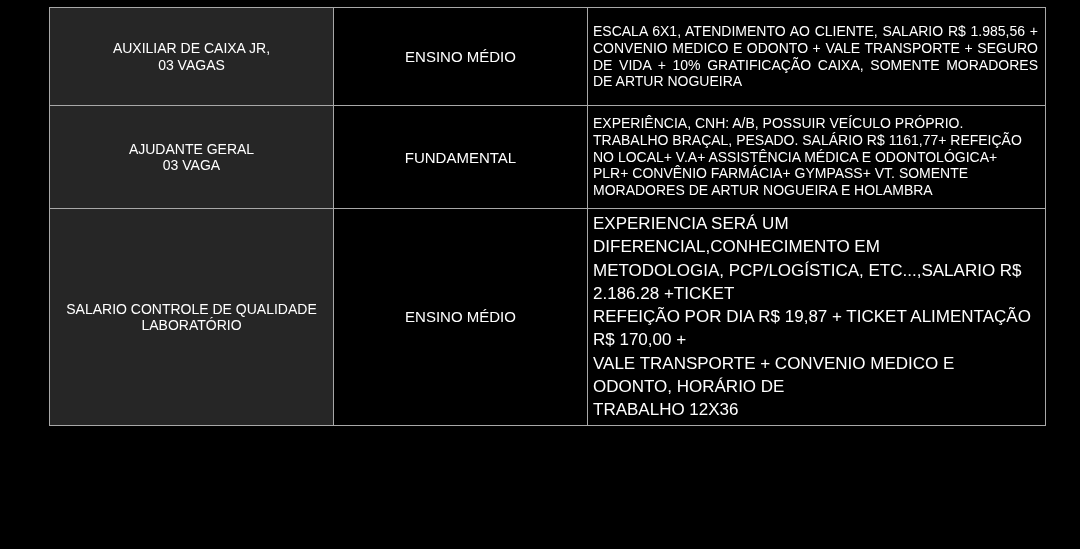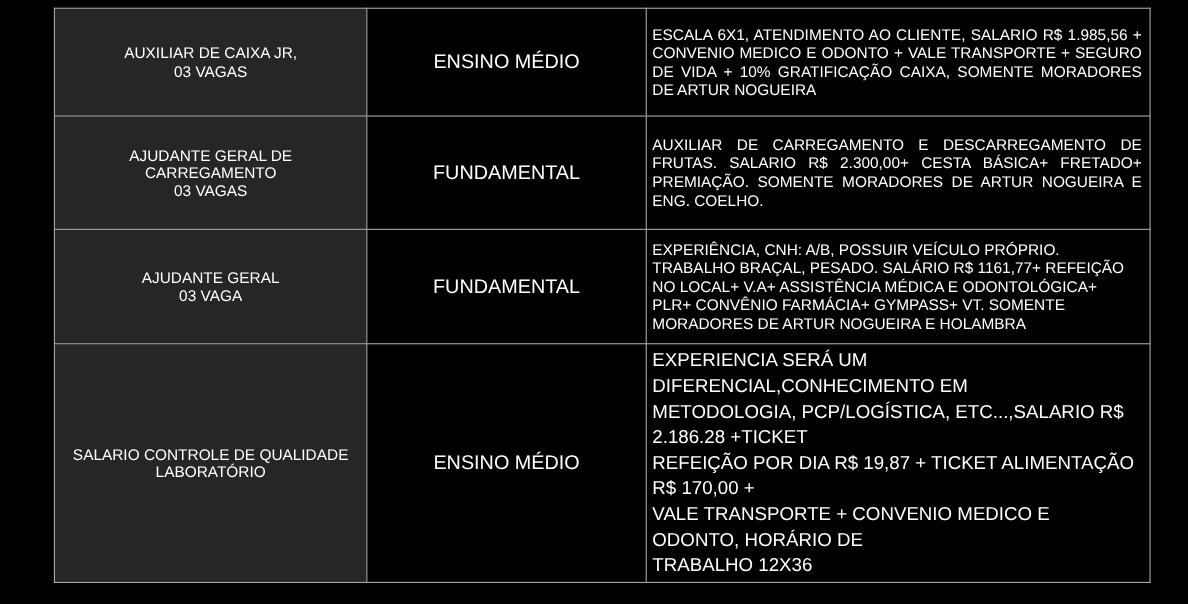--- a/index.html
+++ b/index.html
@@ -44,21 +44,21 @@
   .job-cell {
     background: var(--job-bg) !important;
     text-align: center;
     white-space: pre-line;
     font-size: 14px;
     line-height: 1.16;
     padding: 4px 10px;
   }
   .edu-cell {
     text-align: center;
-    font-size: 18px;
+    font-size: 15px;
     padding: 4px 8px;
   }
   .details-cell {
     font-size: 14px;
     line-height: 1.2;
     padding: 3px 7px 3px 5px;
   }
   .details-justify { text-align: justify; }
   .details-lines  { text-align: left; white-space: pre-line; }
   .details-small  { font-size: 17px; line-height: 1.37; }
@@ -74,27 +74,20 @@
       <col style="width:458px">
     </colgroup>
     <tbody>
         <tr class="job-row">
     <td class="job-cell">AUXILIAR DE CAIXA JR,
 03 VAGAS</td>
     <td class="edu-cell">ENSINO MÉDIO</td>
     <td class="details-cell details-justify">ESCALA 6X1, ATENDIMENTO AO CLIENTE, SALARIO R$ 1.985,56 + CONVENIO MEDICO E ODONTO + VALE TRANSPORTE + SEGURO DE VIDA + 10% GRATIFICAÇÃO CAIXA, SOMENTE MORADORES DE ARTUR NOGUEIRA</td>
   </tr>
         <tr class="job-row">
-    <td class="job-cell">AJUDANTE GERAL DE
-CARREGAMENTO
-03 VAGAS</td>
-    <td class="edu-cell">FUNDAMENTAL</td>
-    <td class="details-cell details-justify">AUXILIAR DE CARREGAMENTO E DESCARREGAMENTO DE FRUTAS. SALARIO R$ 2.300,00+ CESTA BÁSICA+ FRETADO+ PREMIAÇÃO. SOMENTE MORADORES DE ARTUR NOGUEIRA E ENG. COELHO.</td>
-  </tr>
-        <tr class="job-row">
     <td class="job-cell">AJUDANTE GERAL
 03 VAGA</td>
     <td class="edu-cell">FUNDAMENTAL</td>
     <td class="details-cell details-lines">EXPERIÊNCIA, CNH: A/B, POSSUIR VEÍCULO PRÓPRIO.
 TRABALHO BRAÇAL, PESADO. SALÁRIO R$ 1161,77+ REFEIÇÃO
 NO LOCAL+ V.A+ ASSISTÊNCIA MÉDICA E ODONTOLÓGICA+
 PLR+ CONVÊNIO FARMÁCIA+ GYMPASS+ VT. SOMENTE
 MORADORES DE ARTUR NOGUEIRA E HOLAMBRA</td>
   </tr>
         <tr class="job-row">

